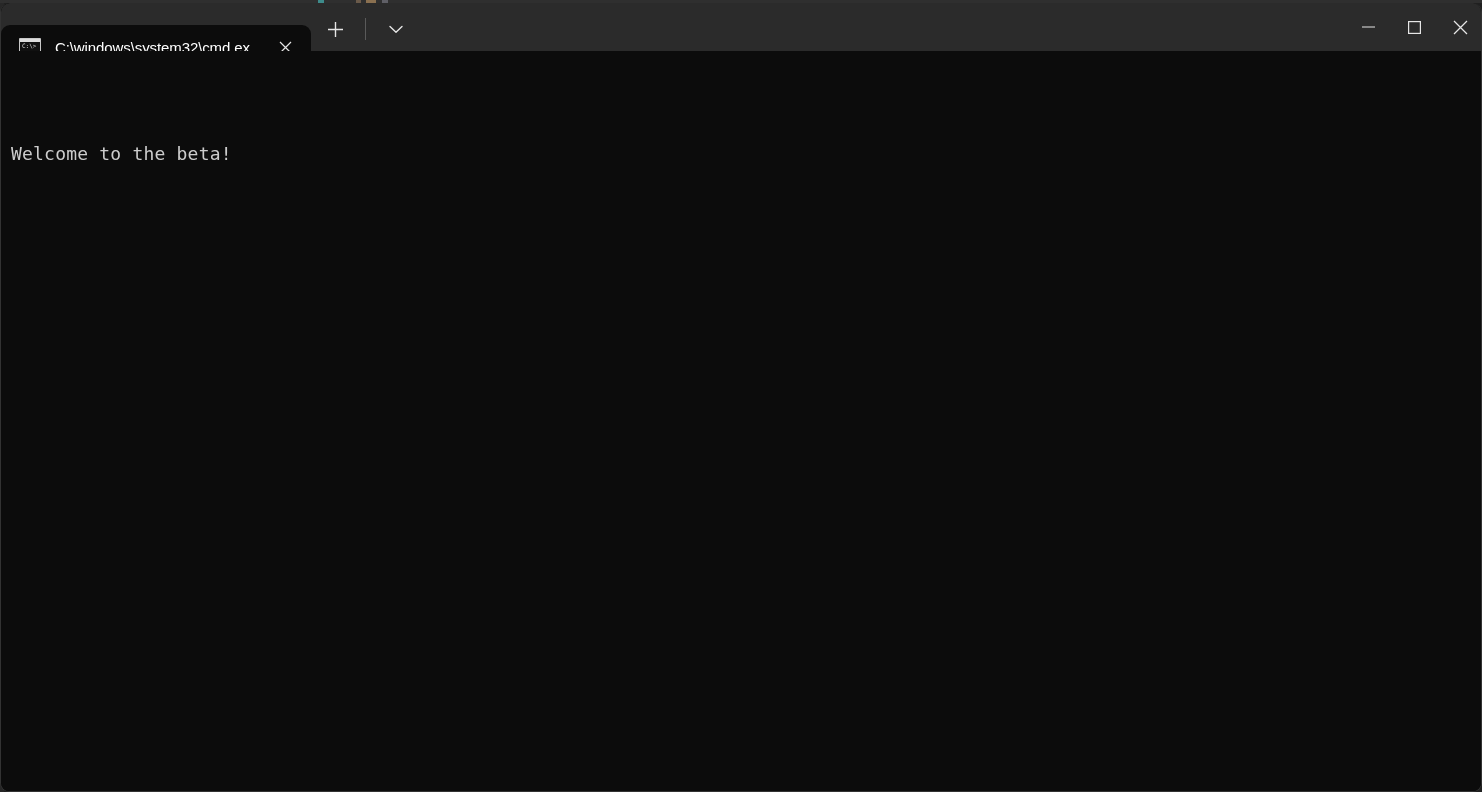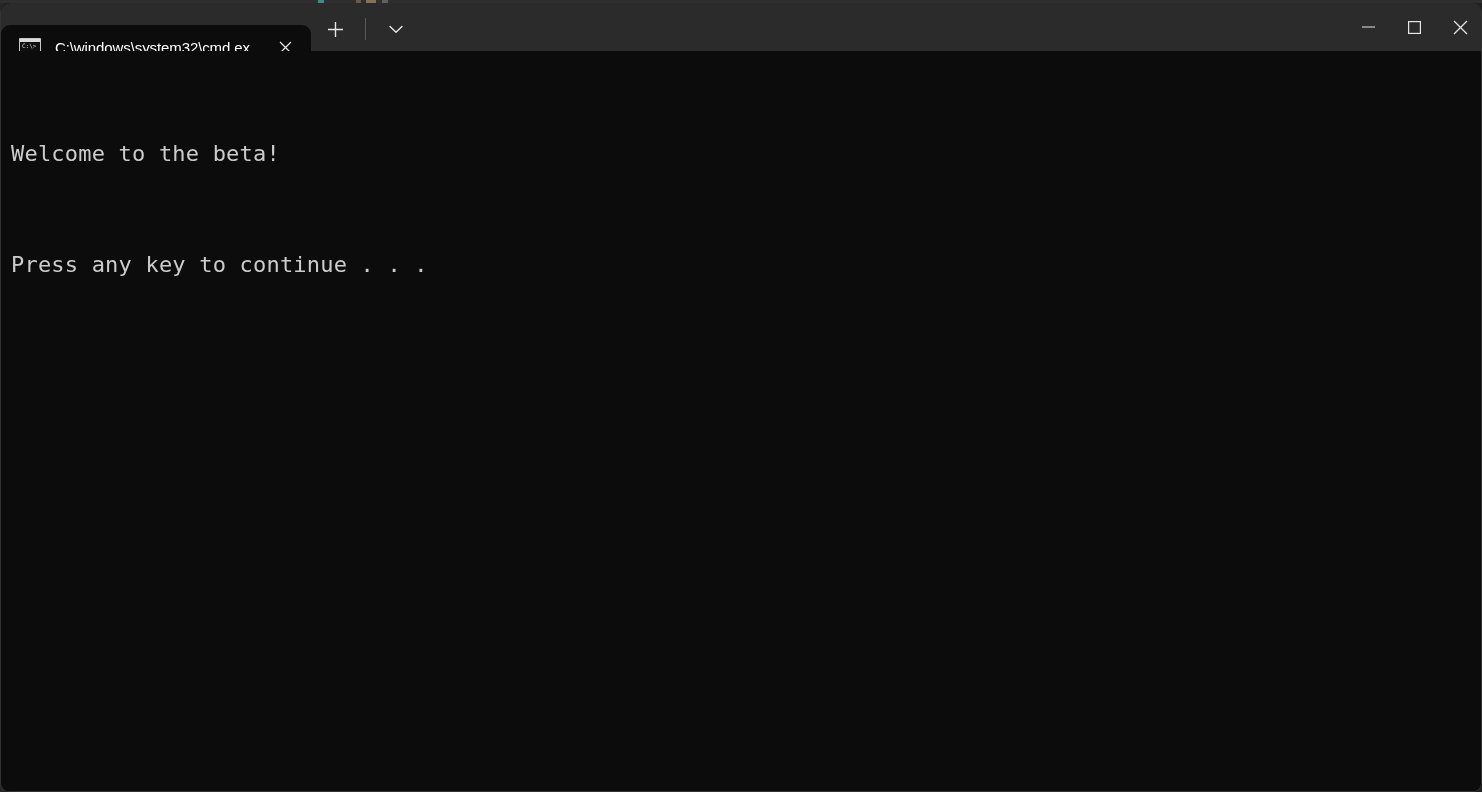--- a/index.html
+++ b/index.html
@@ -200,21 +200,21 @@
     background: #0c0c0c;
     border-radius: 0 0 9px 9px;
     overflow: hidden;
   }
   #terminal-text {
     position: absolute;
     left: 10px;
     top: 10px;
     color: #cccccc;
     font-family: "DejaVu Sans Mono", monospace;
-    font-size: 22px;
+    font-size: 18px;
     line-height: 37px;
     white-space: pre;
     letter-spacing: 0.2px;
   }
   .term-line { display: block; height: 37px; }
 </style>
 </head>
 <body>
 
 <div id="desktop">
@@ -278,17 +278,16 @@
           <path d="M1 1 L14 14 M14 1 L1 14" stroke="#e6e6e6" stroke-width="1.25" fill="none"></path>
         </svg>
       </div>
     </div>
 
   </div>
 
   <div id="terminal-body">
     <div id="terminal-text">
       <span class="term-line">Welcome to the beta!</span>
-      <span class="term-line">Press any key to continue . . .</span>
     </div>
   </div>
 
 </div>
 
 </body></html>

